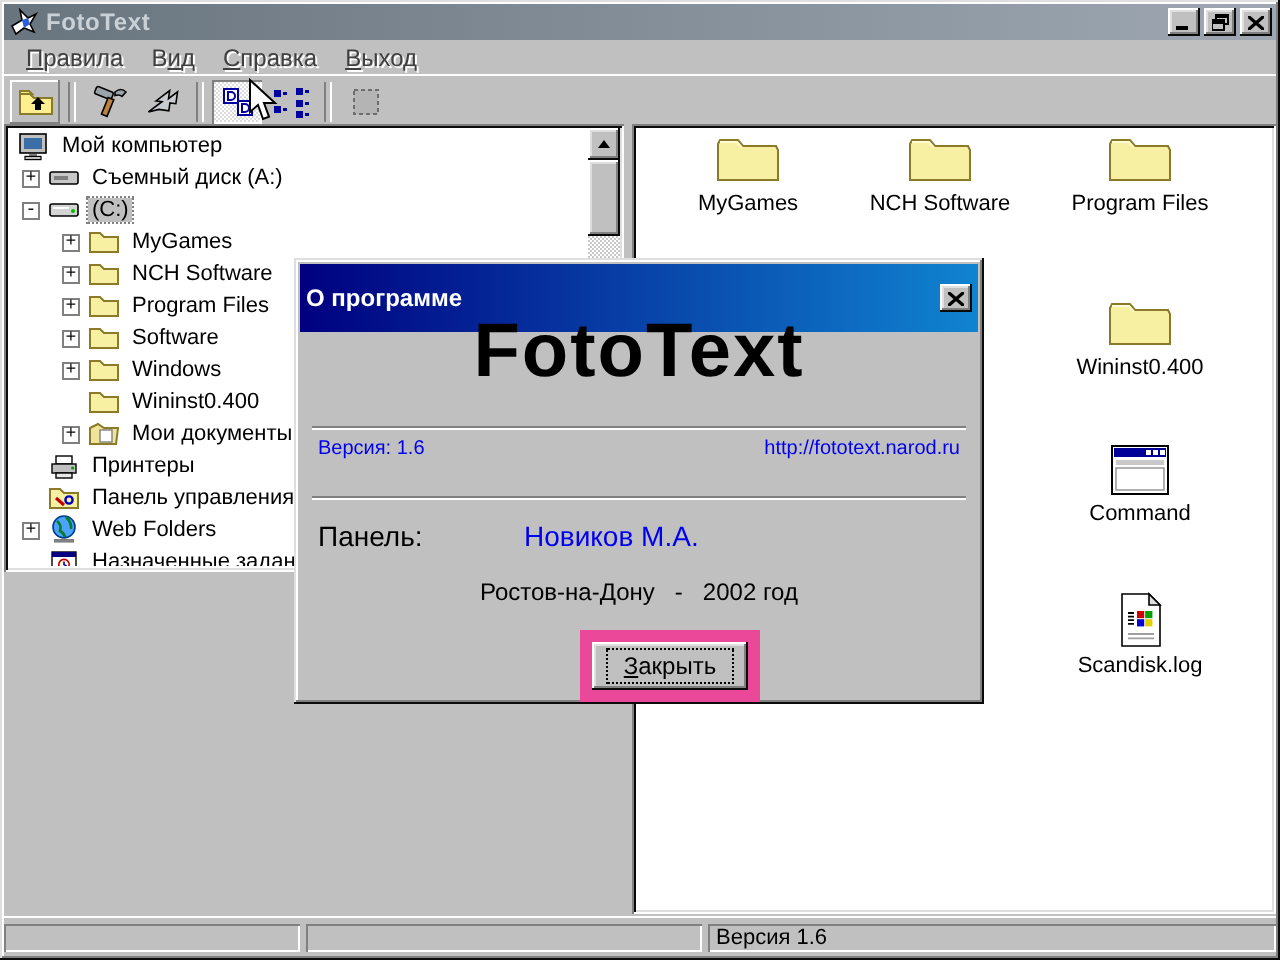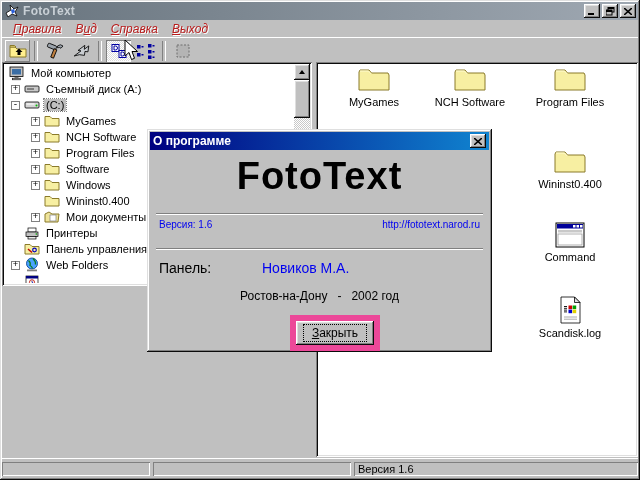--- a/index.html
+++ b/index.html
@@ -12,21 +12,21 @@
   .titlebar{position:absolute;left:2px;top:2px;right:2px;height:18px;
             background:linear-gradient(90deg,#68747e,#9fa8b2);
             display:flex;align-items:center;padding:0 2px;}
   .titlebar .ticon{width:16px;height:16px;margin-right:3px;}
   .titlebar .ttext{color:#c9d0d6;font-weight:bold;font-size:12px;letter-spacing:.3px;}
   .winbtns{margin-left:auto;display:flex;gap:2px;}
   .winbtn{width:16px;height:14px;background:#c0c0c0;display:flex;align-items:center;justify-content:center;
           box-shadow: inset -1px -1px 0 #0a0a0a, inset 1px 1px 0 #fff, inset -2px -2px 0 #808080, inset 2px 2px 0 #dfdfdf;}
   
   .menubar{position:absolute;left:2px;top:20px;right:2px;height:17px;display:flex;align-items:center;padding-left:4px;}
-  .menu-item{padding:1px 7px;color:#b91c1c;text-shadow:1px 1px 0 #ffffff;font-size:12px;font-style:italic;}
+  .menu-item{padding:1px 7px;color:#404040;text-shadow:1px 1px 0 #ffffff;font-size:12px;}
   .menu-item .accel{text-decoration:underline;}
   
   .toolbar{position:absolute;left:2px;top:37px;right:2px;height:25px;display:flex;align-items:center;padding-left:2px;
            border-top:1px solid #fff;}
   .tbtn{width:25px;height:22px;display:flex;align-items:center;justify-content:center;margin:0 1px;}
   .tbtn.toggled{background:repeating-conic-gradient(#ffffff 0% 25%, #dcdcdc 0% 50%) 0 0/2px 2px;
                 box-shadow: inset 1px 1px 0 #808080, inset -1px -1px 0 #fff;}
   .tsep{width:2px;height:20px;margin:0 3px;border-left:1px solid #808080;border-right:1px solid #fff;}
   
   .left-pane-bg{position:absolute;left:2px;top:62px;width:312px;bottom:21px;background:#c0c0c0;}
@@ -55,21 +55,21 @@
   .file-item{position:absolute;width:92px;text-align:center;}
   .file-item .fi-icon{display:block;margin:0 auto 3px auto;}
   .file-label{font-size:11px;}
   
   .statusbar{position:absolute;left:2px;right:2px;bottom:2px;height:19px;background:#c0c0c0;border-top:1px solid #fff;padding-left:28px;}
   .spanel{position:absolute;top:3px;height:14px;box-shadow: inset 1px 1px 0 #808080, inset -1px -1px 0 #fff;
           display:flex;align-items:center;padding-left:4px;box-sizing:border-box;}
   
   .dialog{position:absolute;left:147px;top:129px;width:345px;height:223px;background:#c0c0c0;
           box-shadow: inset -1px -1px 0 #0a0a0a, inset 1px 1px 0 #dfdfdf, inset -2px -2px 0 #808080, inset 2px 2px 0 #fff;}
-  .dlg-title{position:absolute;left:3px;top:3px;right:3px;height:18px;
+  .dlg-title{position:absolute;left:3px;top:3px;right:3px;height:34px;
              background:linear-gradient(90deg,#000080,#1084d0);display:flex;align-items:center;padding:0 3px;}
   .dlg-title .dtext{color:#fff;font-weight:bold;font-size:12px;}
   .dlg-close{margin-left:auto;width:16px;height:14px;background:#c0c0c0;display:flex;align-items:center;justify-content:center;
              box-shadow: inset -1px -1px 0 #0a0a0a, inset 1px 1px 0 #fff, inset -2px -2px 0 #808080, inset 2px 2px 0 #dfdfdf;}
   .dlg-appname{position:absolute;left:0;right:0;top:26px;text-align:center;font-size:38px;font-weight:bold;letter-spacing:1px;}
   .etched{position:absolute;left:9px;right:9px;height:0;border-top:1px solid #808080;border-bottom:1px solid #fff;}
   .blue{color:#0000f0;}
   .dlg-row1{position:absolute;left:12px;right:12px;top:90px;display:flex;justify-content:space-between;font-size:10px;}
   .dlg-author-label{position:absolute;left:12px;top:131px;font-size:14px;}
   .dlg-author-name{position:absolute;left:115px;top:131px;font-size:14px;}
@@ -302,20 +302,21 @@
       </div>
 
       <div class="tree-row lvl1">
         <span class="boxspacer"></span>
         <svg class="ticon16" viewBox="0 0 16 16">
           <rect x="2" y="3" width="12" height="10" fill="#fff" stroke="#000" stroke-width="0.7"></rect>
           <rect x="2" y="3" width="12" height="2.5" fill="#000080"></rect>
           <circle cx="8" cy="9.3" r="2.6" fill="#fffbe0" stroke="#c00000" stroke-width="0.8"></circle>
           <path d="M8 7.7 L8 9.3 L9.3 10" stroke="#0000c0" stroke-width="0.8" fill="none"></path>
         </svg>
+        <span class="tlabel">Назначенные задан</span>
       </div>
 
     </div>
     <div class="vscroll">
       <div class="scr-btn" style="top:0;">
           <span class="arrow-glyph arr-up"></span>
         </div>
       <div class="scr-thumb"></div>
       <div class="scr-btn" style="bottom:0;">
           <span class="arrow-glyph arr-dn"></span>

